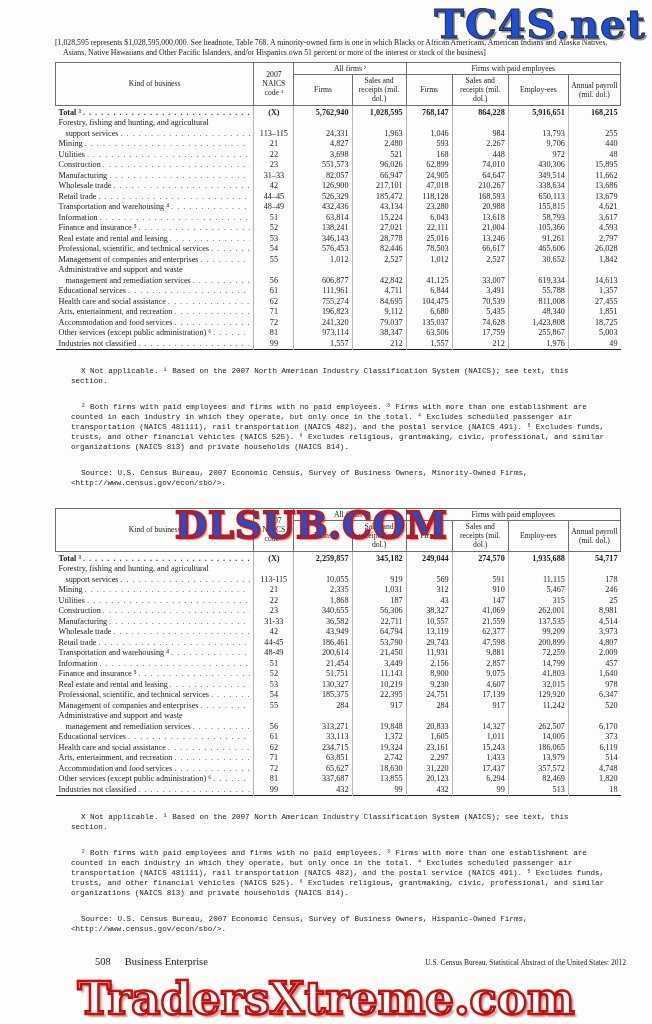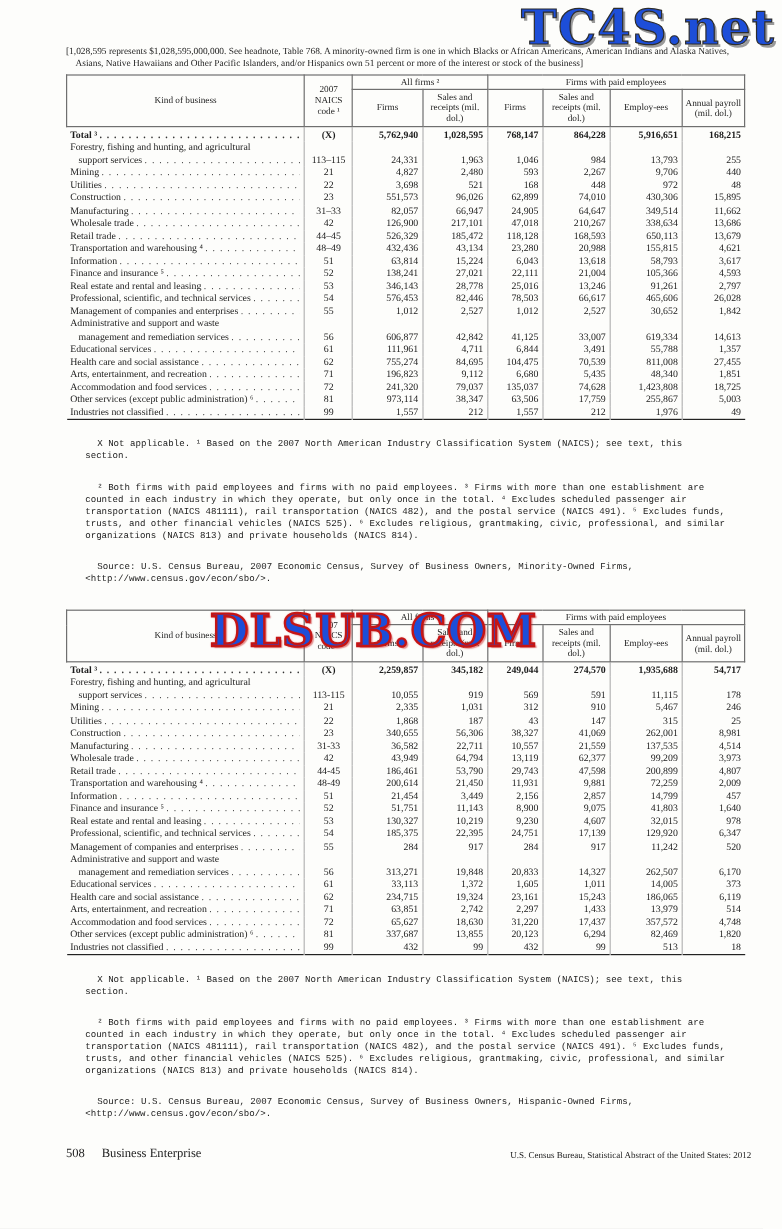--- a/index.html
+++ b/index.html
@@ -43,21 +43,21 @@
 
   .footnotes { margin-top: 3px; }
   .footnotes p { margin: 16px; font-size: 7.6px; line-height: 1.32; text-indent: 10px; font-family: Liberation Mono, monospace; }
 
   .section-771 { margin-top: 20px; }
 
   .page-footer {
     position: absolute; left: 55px; right: 26px; top: 956px;
     display: flex; justify-content: space-between; align-items: flex-end;
   }
-  .folio { font-size: 10.5px; }
+  .folio { font-size: 10.5px; margin-left: 40px; }
   .folio .num { margin-right: 14px; }
   .footer-src { font-size: 7.5px; }
 
   
   .wm { position: absolute; z-index: 5; font-weight: bold; pointer-events: none; white-space: nowrap; }
   .wm-top {
     top: 0px; right: 6px;
     font-family: "DejaVu Serif", serif;
     font-size: 40px; letter-spacing: 1px;
     color: #1d4ed8;
@@ -81,20 +81,21 @@
     text-shadow: 0 0 3px rgba(197,17,17,.65), 3px 3px 2px rgba(140,0,0,.4);
   }
 </style>
 </head>
 <body>
 
 <div class="page">
 
   <div class="wm wm-top">TC4S.net</div>
   <div class="wm wm-mid">DLSUB.COM</div>
+  <div class="wm wm-bottom">TradersXtreme.com</div>
 
   <div class="content">
 
     <section>
       <p class="headnote">[1,028,595 represents $1,028,595,000,000. See headnote, Table 768. A minority-owned firm is one in which Blacks or African Americans, American Indians and Alaska Natives, Asians, Native Hawaiians and Other Pacific Islanders, and/or Hispanics own 51 percent or more of the interest or stock of the business]</p>
       <table class="stat">
         <colgroup>
           <col style="width:198px">
             <col style="width:40px">
             <col style="width:58px">

